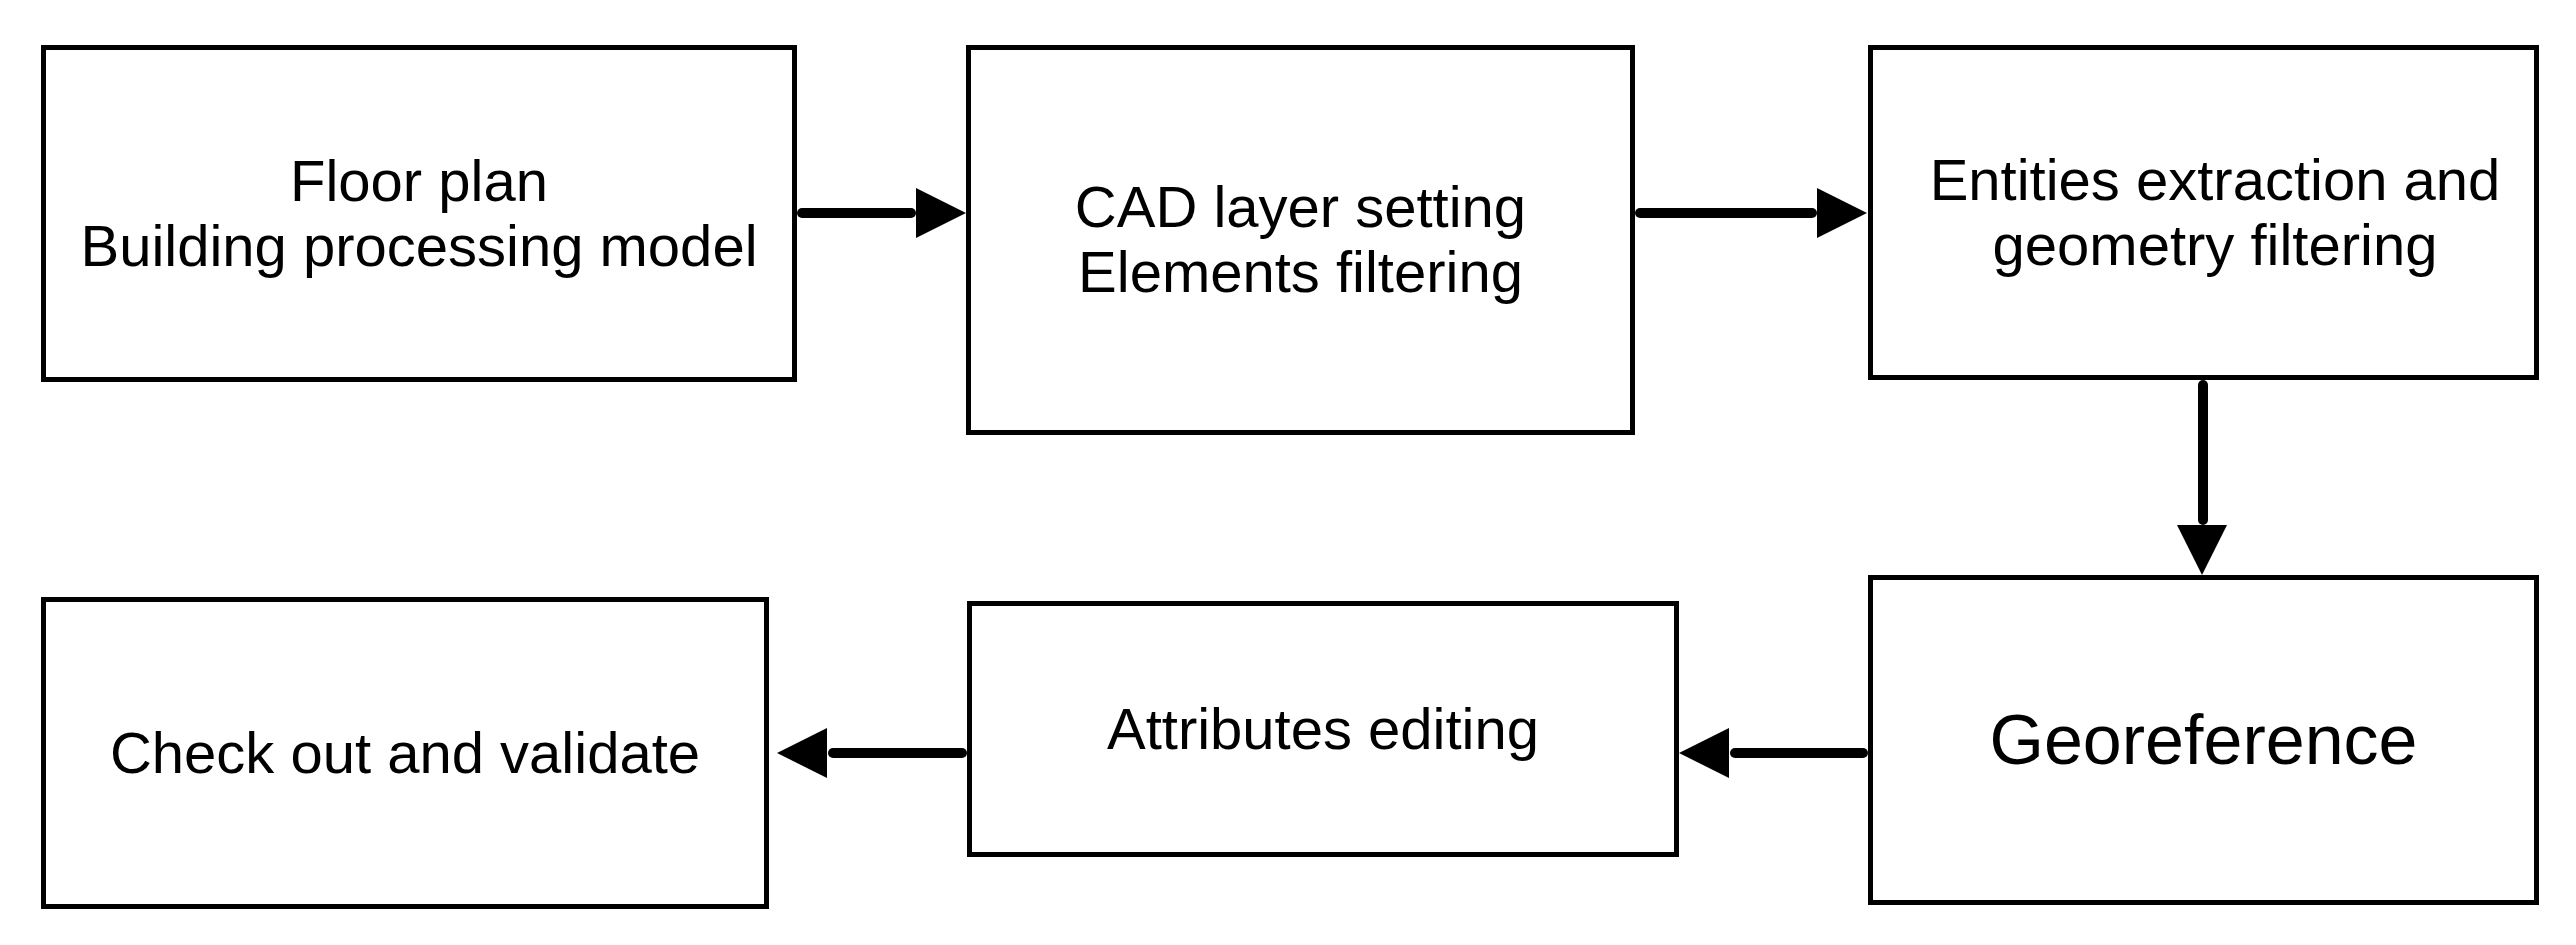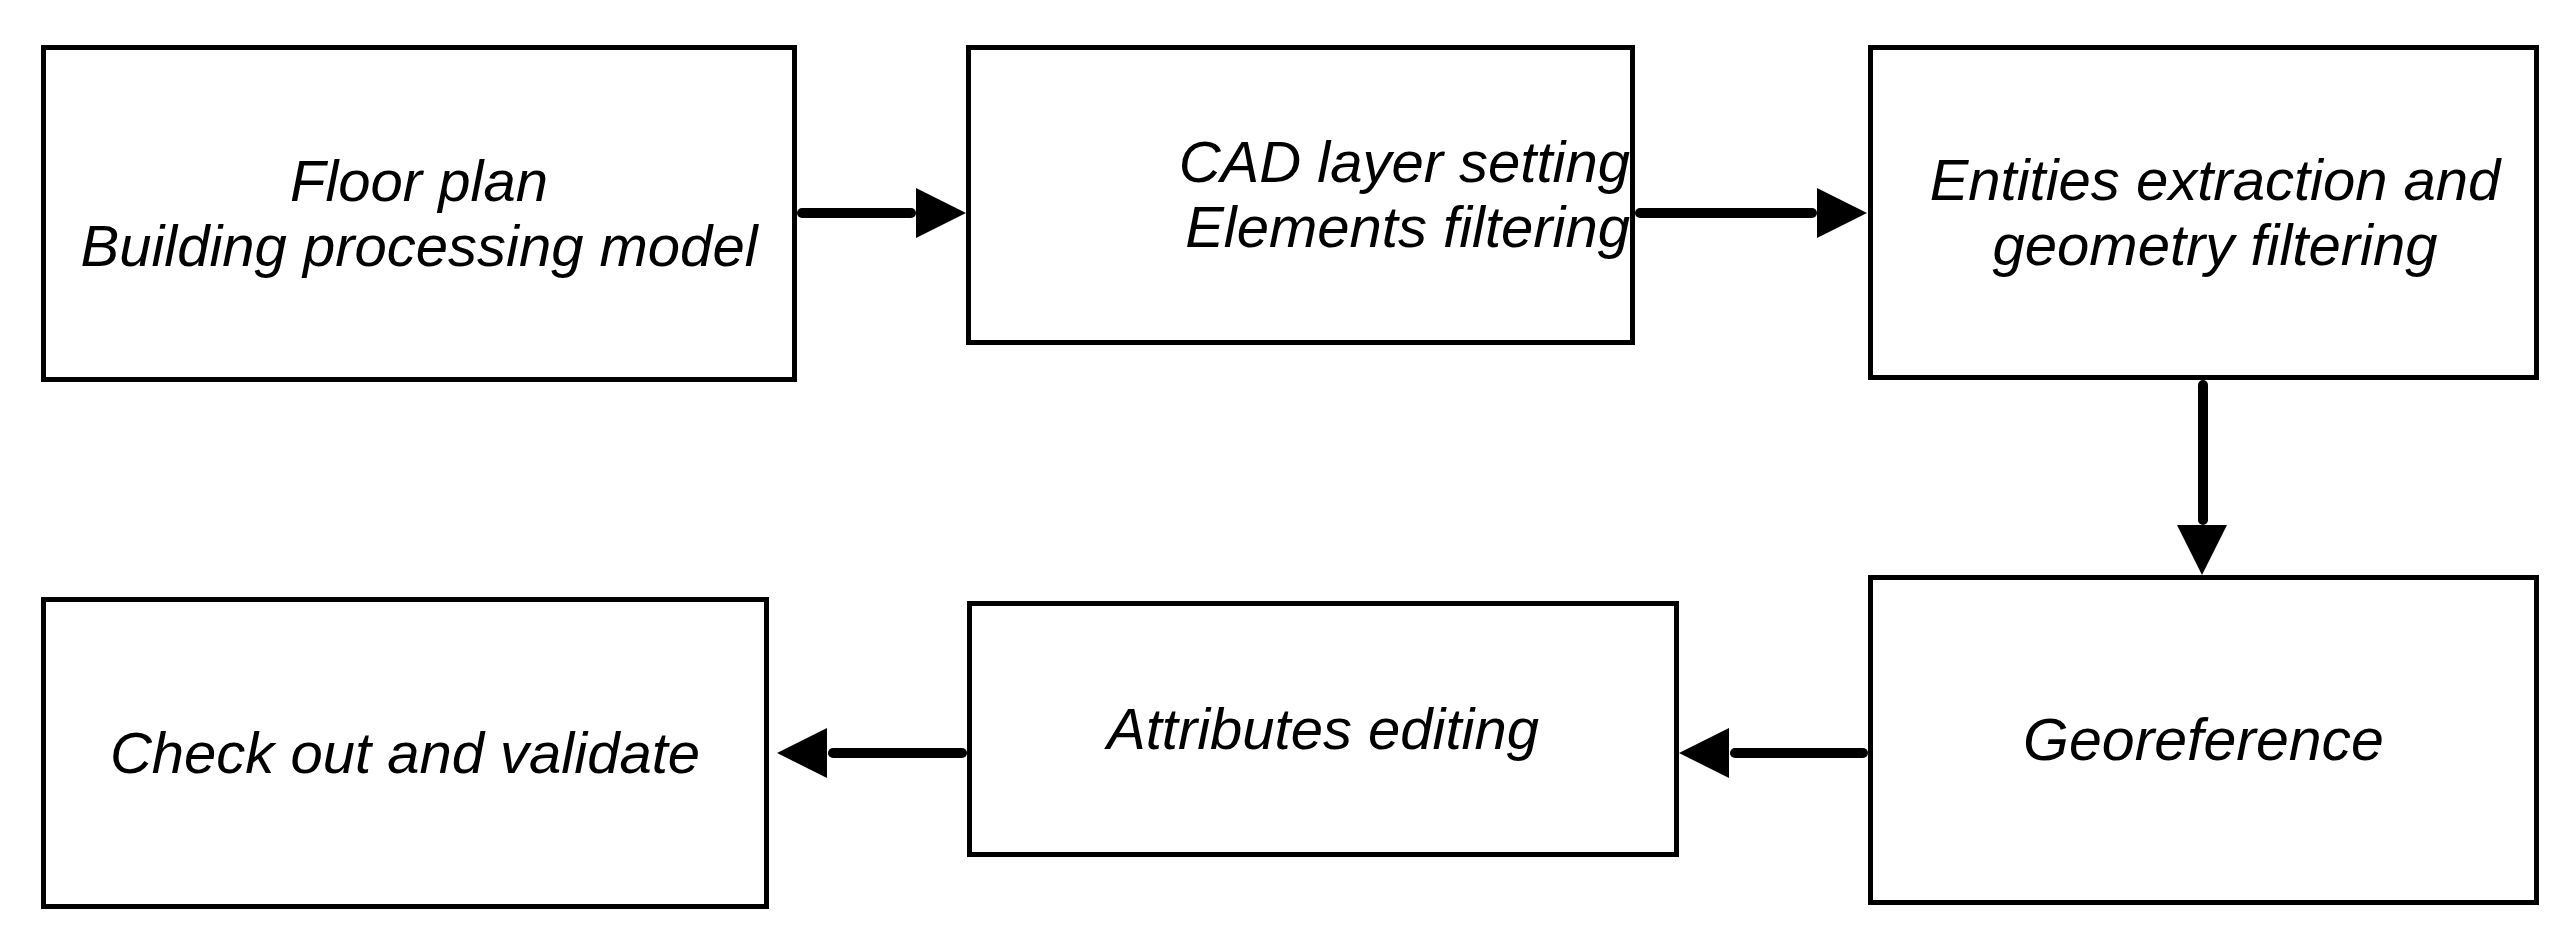--- a/index.html
+++ b/index.html
@@ -13,30 +13,29 @@
     overflow:hidden;
   }
   .node {
     position:absolute;
     border:5.4px solid var(--stroke,#000);
     background:var(--bg,#fff);
     display:flex; flex-direction:column;
     align-items:center; justify-content:center;
     text-align:center;
     color:var(--stroke,#000);
-    font-style:italic;
   }
   .node-line {
     font-size:58px;
     line-height:1.12;
     white-space:nowrap;
     color:var(--stroke,#000);
   }
   .node-line-large {
-    font-size:59px;
+    font-size:70px;
     line-height:1.1;
     white-space:nowrap;
     color:var(--stroke,#000);
   }
   .shaft {
     position:absolute;
     background:var(--stroke,#000);
     border-radius:5.4px;
   }
   .head { position:absolute; width:0; height:0; }
@@ -59,21 +58,21 @@
 </head>
 <body>
 
 <div class="canvas">
 
   <div class="node" style="left:41px; top:45px; width:756px; height:337px;">
     <div class="node-line">Floor plan</div>
     <div class="node-line">Building processing model</div>
   </div>
 
-  <div class="node" style="left:966px; top:45px; width:669px; height:300px;align-items:flex-end;">
+  <div class="node" style="left:966px; top:45px; width:669px; height:390px;">
     <div class="node-line">CAD layer setting</div>
     <div class="node-line">Elements filtering</div>
   </div>
 
   <div class="node" style="left:1868px; top:45px; width:671px; height:335px;padding-left:23px;">
     <div class="node-line">Entities extraction and</div>
     <div class="node-line">geometry filtering</div>
   </div>
 
   <div class="node" style="left:41px; top:597px; width:728px; height:312px;">

